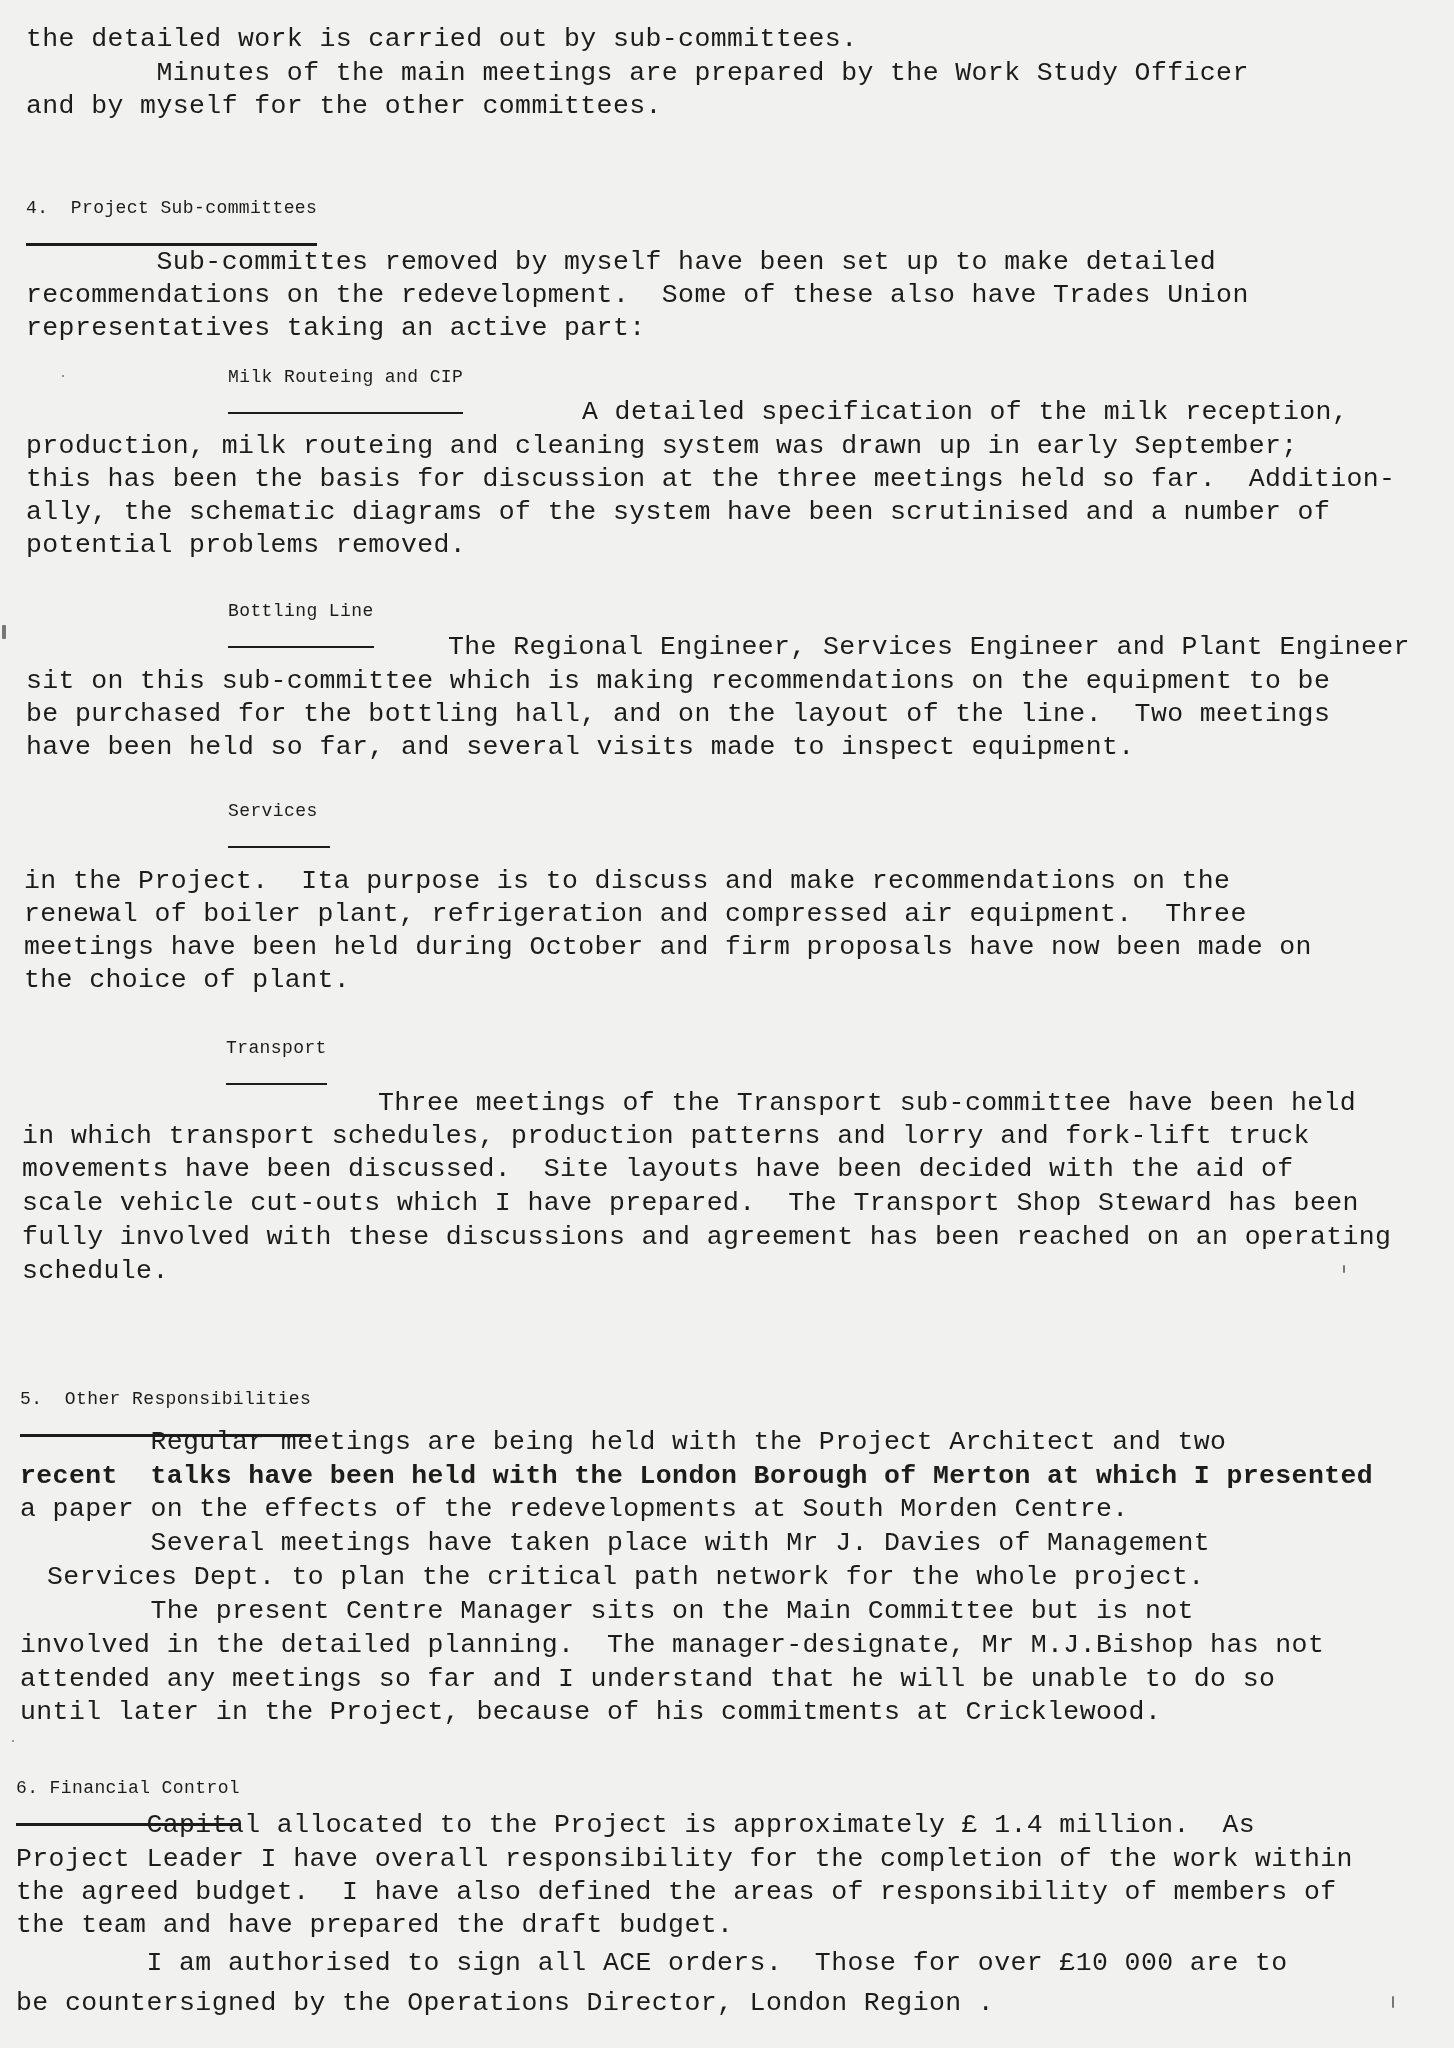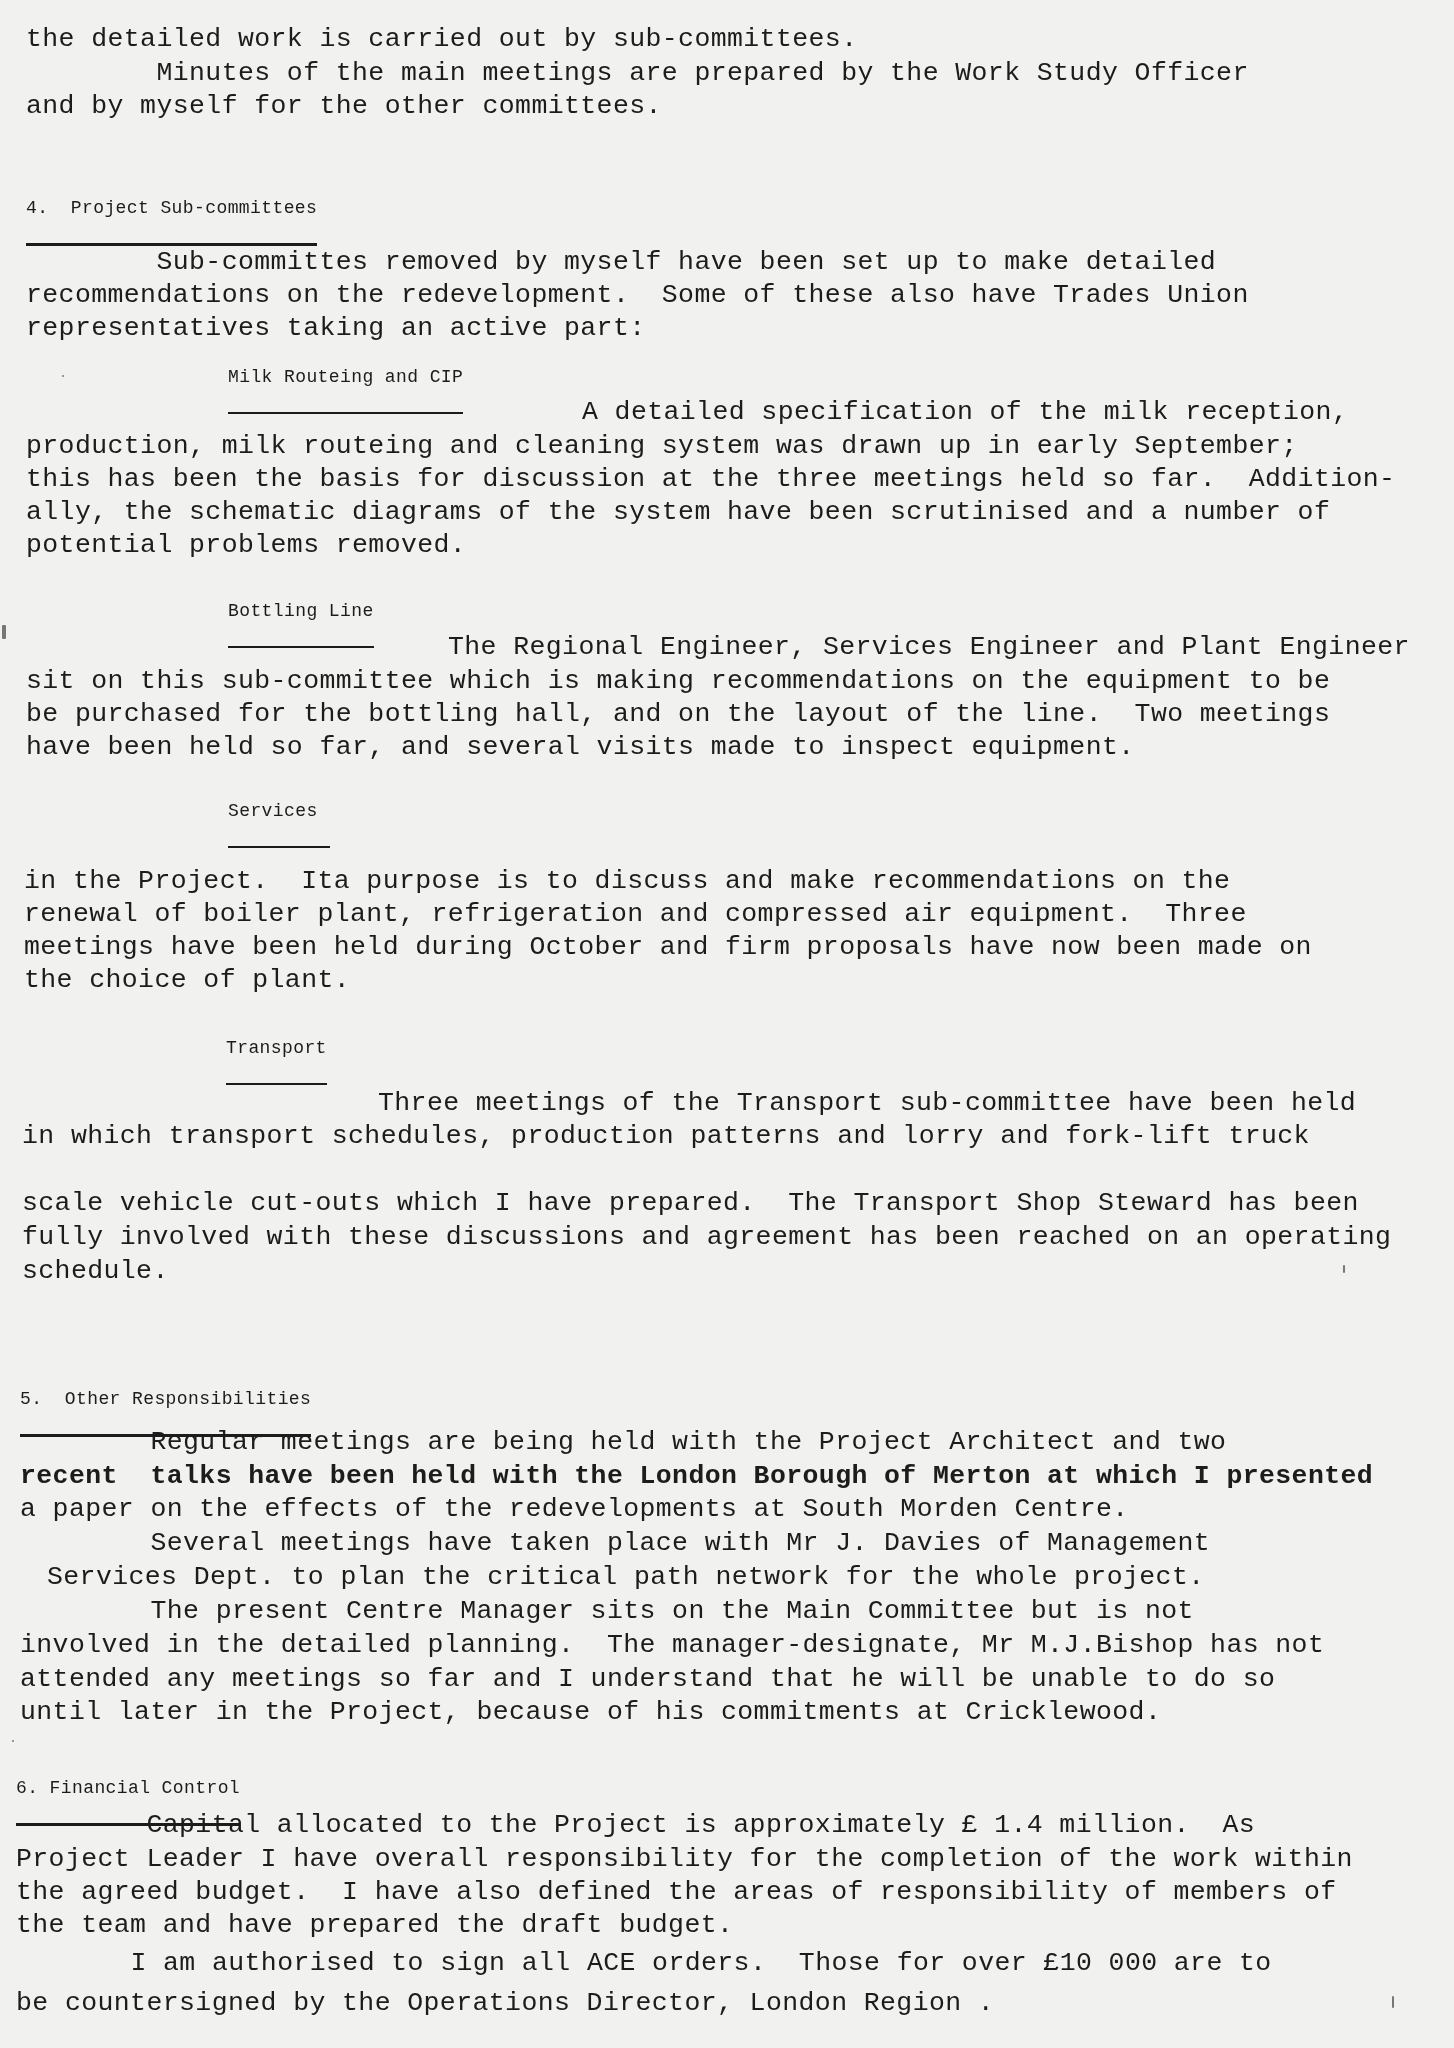--- a/index.html
+++ b/index.html
@@ -59,41 +59,42 @@
 
   <div class="heading" style="left:228px; top:796px; border-bottom-width:2px; padding-right:12px;">Services</div>
   <div class="line" style="left:24px; top:866px;">in the Project.  Ita purpose is to discuss and make recommendations on the</div>
   <div class="line" style="left:24px; top:899px;">renewal of boiler plant, refrigeration and compressed air equipment.  Three</div>
   <div class="line" style="left:24px; top:932px;">meetings have been held during October and firm proposals have now been made on</div>
   <div class="line" style="left:24px; top:965px;">the choice of plant.</div>
 
   <div class="heading" style="left:226px; top:1033px; border-bottom-width:2px;">Transport</div>
   <div class="line" style="left:378px; top:1088px;">Three meetings of the Transport sub-committee have been held</div>
   <div class="line" style="left:22px; top:1121px;">in which transport schedules, production patterns and lorry and fork-lift truck</div>
+  <div class="line" style="left:22px; top:1154px;">movements have been discussed.  Site layouts have been decided with the aid of</div>
   <div class="line" style="left:22px; top:1188px;">scale vehicle cut-outs which I have prepared.  The Transport Shop Steward has been</div>
   <div class="line" style="left:22px; top:1222px;">fully involved with these discussions and agreement has been reached on an operating</div>
   <div class="line" style="left:22px; top:1256px;">schedule.</div>
 
   <div class="heading" style="left:20px; top:1384px;">5.  Other Responsibilities</div>
   <div class="line" style="left:20px; top:1427px;">        Regular meetings are being held with the Project Architect and two</div>
   <div class="line" style="left:20px; top:1461px;font-weight:bold;">recent  talks have been held with the London Borough of Merton at which I presented</div>
   <div class="line" style="left:20px; top:1494px;">a paper on the effects of the redevelopments at South Morden Centre.</div>
   <div class="line" style="left:20px; top:1528px;">        Several meetings have taken place with Mr J. Davies of Management</div>
   <div class="line" style="left:20px; top:1562px;margin-left:27px;">Services Dept. to plan the critical path network for the whole project.</div>
   <div class="line" style="left:20px; top:1596px;">        The present Centre Manager sits on the Main Committee but is not</div>
   <div class="line" style="left:20px; top:1630px;">involved in the detailed planning.  The manager-designate, Mr M.J.Bishop has not</div>
   <div class="line" style="left:20px; top:1664px;">attended any meetings so far and I understand that he will be unable to do so</div>
   <div class="line" style="left:20px; top:1697px;">until later in the Project, because of his commitments at Cricklewood.</div>
 
   <div class="heading" style="left:16px; top:1773px;">6. Financial Control</div>
   <div class="line" style="left:16px; top:1810px;">        Capital allocated to the Project is approximately £ 1.4 million.  As</div>
   <div class="line" style="left:16px; top:1844px;">Project Leader I have overall responsibility for the completion of the work within</div>
   <div class="line" style="left:16px; top:1877px;">the agreed budget.  I have also defined the areas of responsibility of members of</div>
   <div class="line" style="left:16px; top:1910px;">the team and have prepared the draft budget.</div>
-  <div class="line" style="left:0; top:1948px;">        I am authorised to sign all ACE orders.  Those for over £10 000 are to</div>
+  <div class="line" style="left:16px; top:1948px;">        I am authorised to sign all ACE orders.  Those for over £10 000 are to</div>
   <div class="line" style="left:16px; top:1988px;">be countersigned by the Operations Director, London Region .</div>
 
   <div class="speck" style="left:62px; top:375px;"></div>
   <div class="speck" style="left:2px; top:625px; width:4px; height:14px;"></div>
   <div class="speck" style="left:12px; top:1740px;"></div>
   <div class="speck" style="left:1392px; top:1996px; width:2px; height:12px;"></div>
   <div class="speck" style="left:1343px; top:1265px; width:2px; height:8px;"></div>
 </div>
 
 </body></html>

